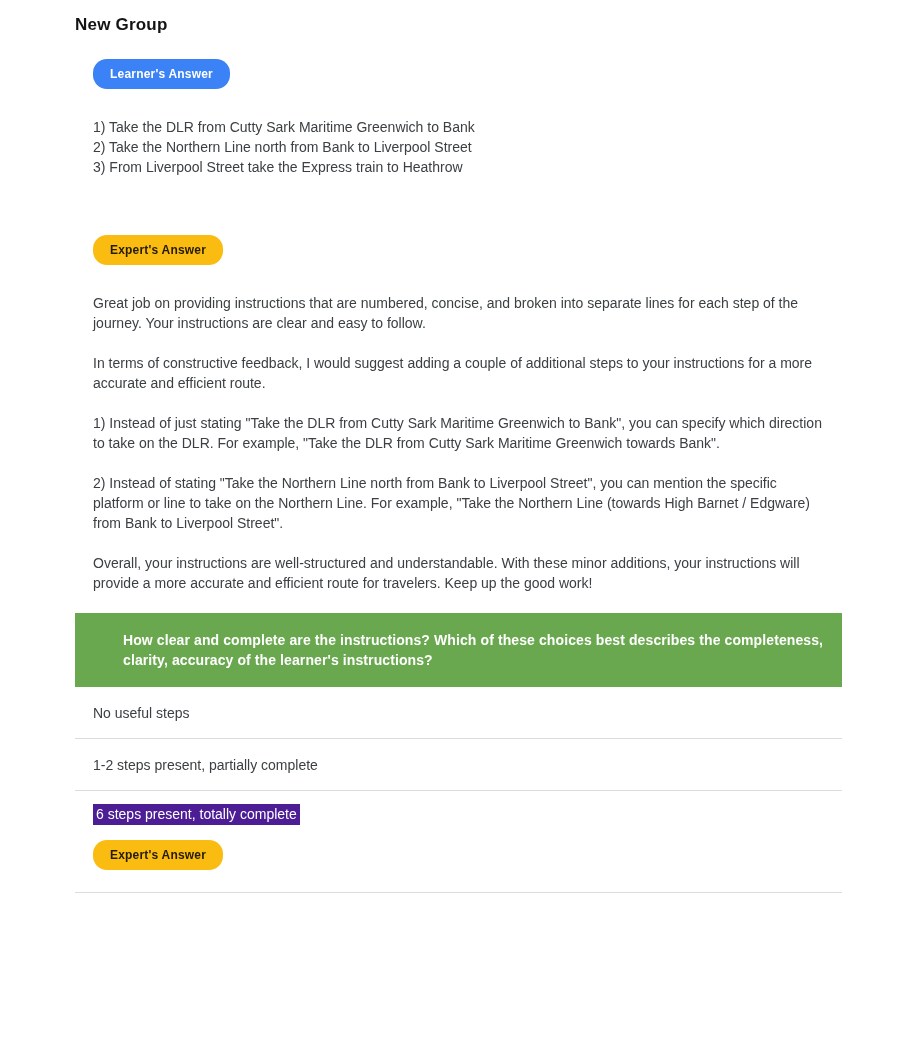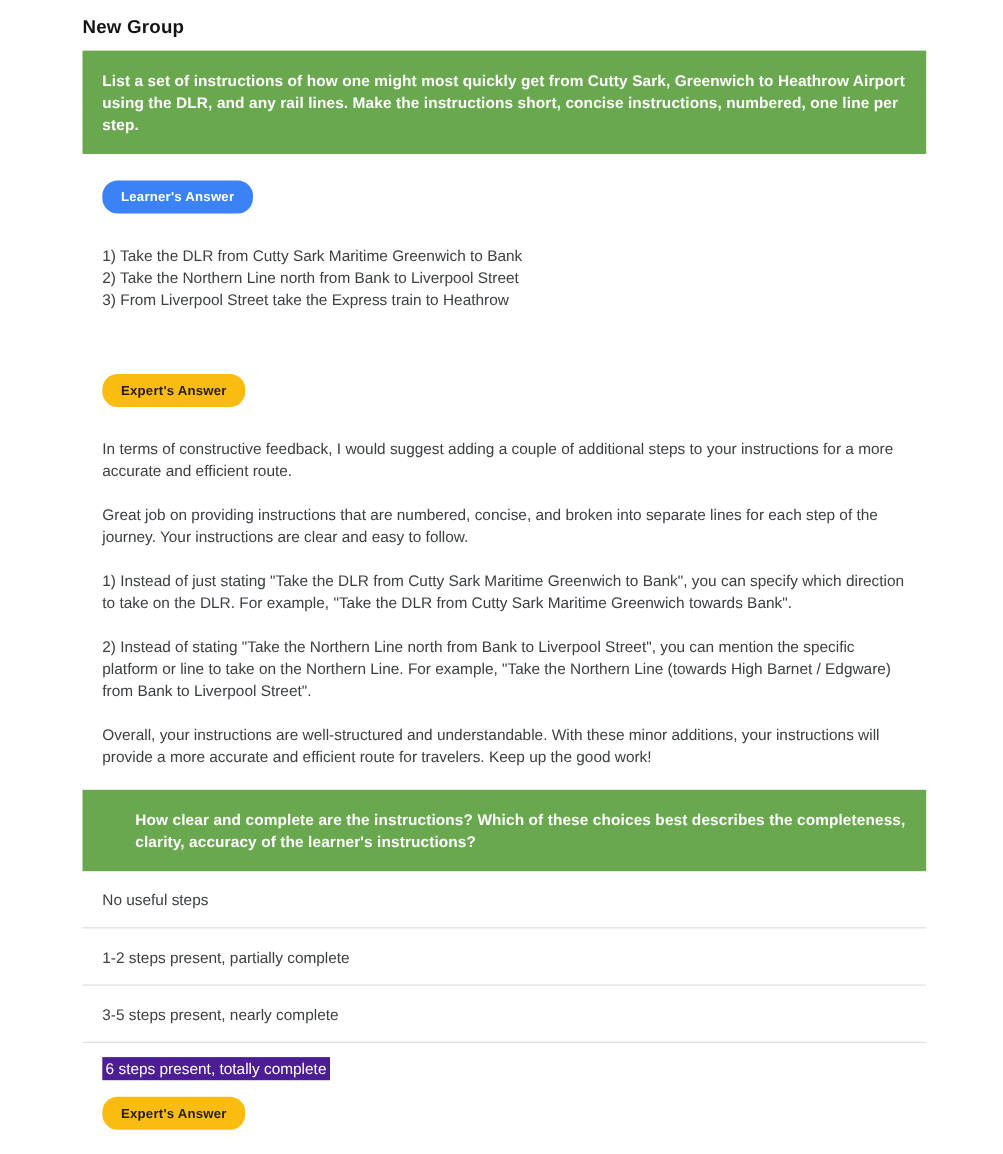--- a/index.html
+++ b/index.html
@@ -93,56 +93,52 @@
   }
   .expert-choice-badge-row { margin-top: 15px; }
 </style>
 </head>
 <body>
 
 <div class="container">
 
   <h1 class="page-title">New Group</h1>
 
-  <div class="banner">List a set of instructions of how one might most quickly get from Cutty Sark, Greenwich to Heathrow Airport using the DLR, and any rail lines. Make the instructions short, concise instructions, numbered, one line per step.</div>
 
   <div class="learner-badge-row indent">
     <span class="badge badge-orange">Learner's Answer</span>
   </div>
 
   <div class="answer-lines indent">
     <div>1) Take the DLR from Cutty Sark Maritime Greenwich to Bank</div>
     <div>2) Take the Northern Line north from Bank to Liverpool Street</div>
     <div>3) From Liverpool Street take the Express train to Heathrow</div>
   </div>
 
   <div class="expert-badge-row indent">
     <span class="badge badge-yellow">Expert's Answer</span>
   </div>
 
   <div class="paragraphs indent">
+    <p>Great job on providing instructions that are numbered, concise, and broken into separate lines for each step of the journey. Your instructions are clear and easy to follow.</p>
     <p>In terms of constructive feedback, I would suggest adding a couple of additional steps to your instructions for a more accurate and efficient route.</p>
-    <p>Great job on providing instructions that are numbered, concise, and broken into separate lines for each step of the journey. Your instructions are clear and easy to follow.</p>
     <p>1) Instead of just stating "Take the DLR from Cutty Sark Maritime Greenwich to Bank", you can specify which direction to take on the DLR. For example, "Take the DLR from Cutty Sark Maritime Greenwich towards Bank".</p>
     <p>2) Instead of stating "Take the Northern Line north from Bank to Liverpool Street", you can mention the specific platform or line to take on the Northern Line. For example, "Take the Northern Line (towards High Barnet / Edgware) from Bank to Liverpool Street".</p>
     <p>Overall, your instructions are well-structured and understandable. With these minor additions, your instructions will provide a more accurate and efficient route for travelers. Keep up the good work!</p>
   </div>
 
   <div class="banner question-banner">How clear and complete are the instructions? Which of these choices best describes the completeness, clarity, accuracy of the learner's instructions?</div>
 
   <div class="choices">
     <div class="choice-row">
       <span>No useful steps</span>
     </div>
     <div class="choice-row">
       <span>1-2 steps present, partially complete</span>
     </div>
-    <div class="choice-row">
-      <span>3-5 steps present, nearly complete</span>
-    </div>
     <div class="choice-row-last">
       <span class="choice-highlight">6 steps present, totally complete</span>
       <div class="expert-choice-badge-row">
         <span class="badge badge-yellow">Expert's Answer</span>
       </div>
     </div>
   </div>
 
 </div>
 

